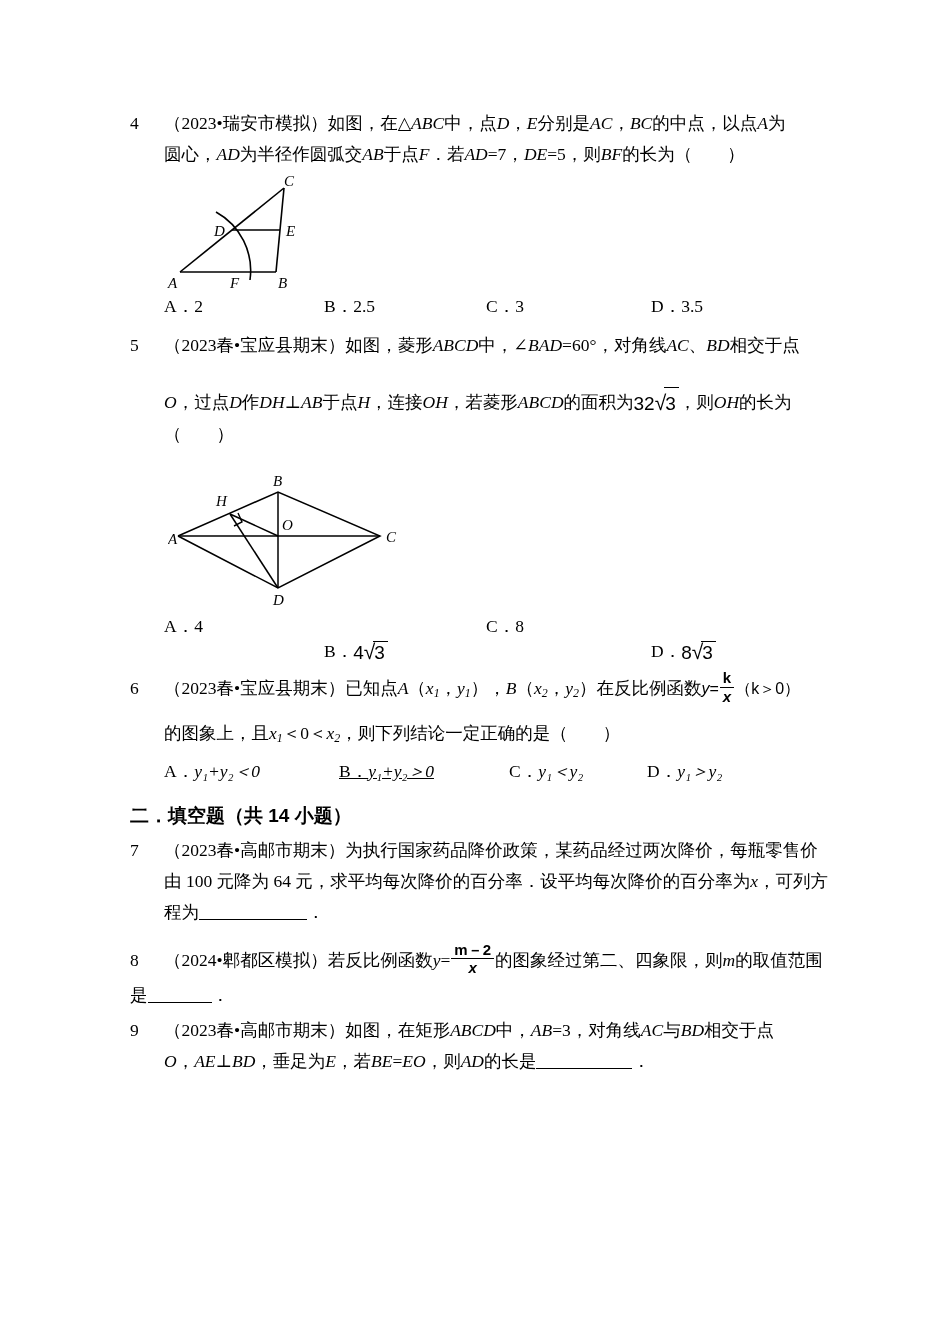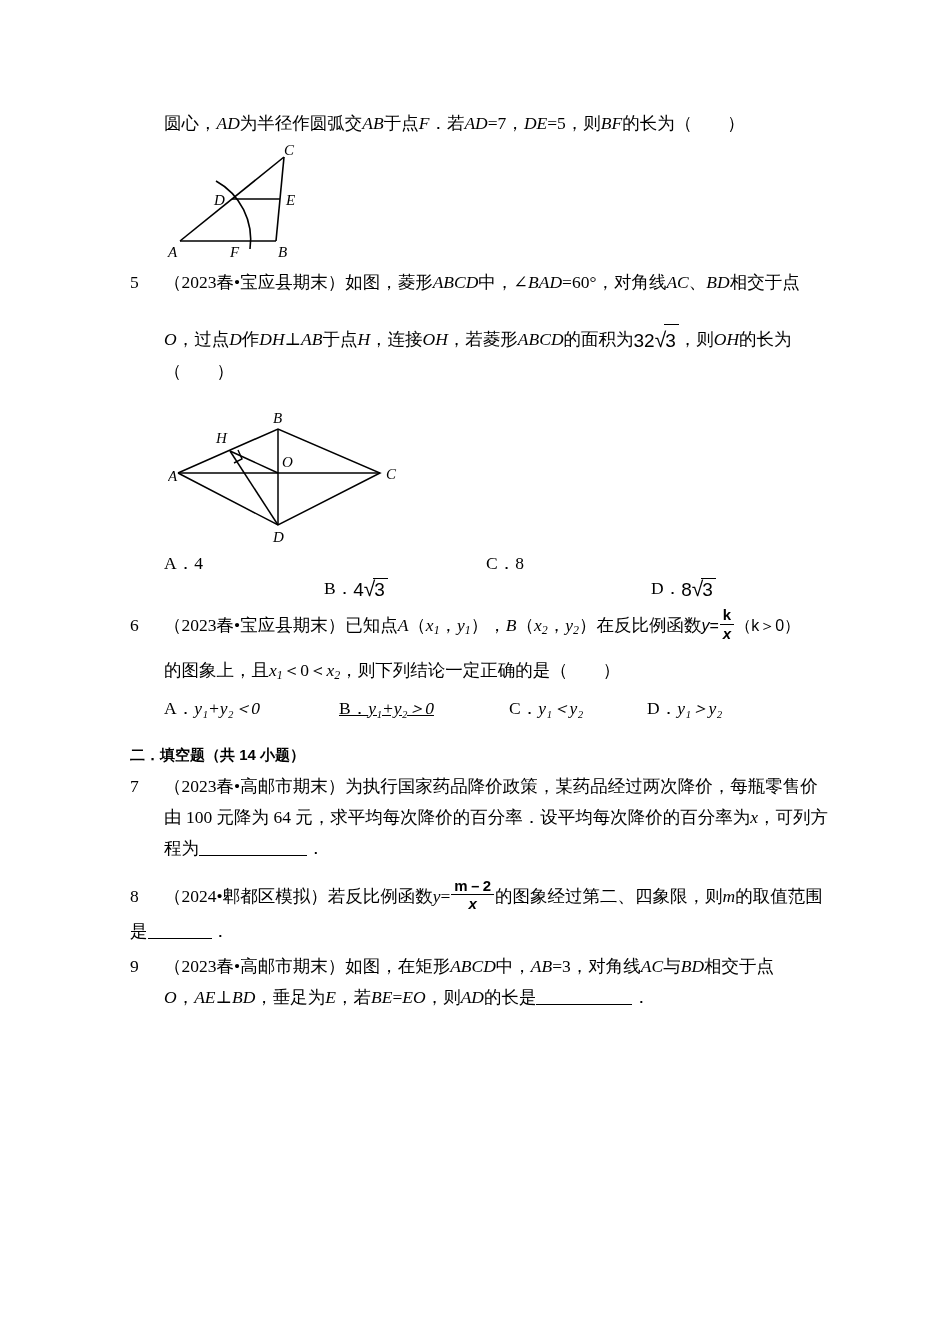--- a/index.html
+++ b/index.html
@@ -107,22 +107,22 @@
   .ch-a { left: 0px; }
   .ch-b { left: 160px; }
   .ch-c { left: 322px; }
   .ch-d { left: 487px; }
   .ch-lab { font-family: "Liberation Serif", serif; }
 
   
   .section-head {
     font-family: "Liberation Sans", "DejaVu Sans", sans-serif;
     font-weight: bold;
-    font-size: 15px;
-    margin: 20px 0 6px 0;
+    font-size: 19px;
+    margin: 14px 0 6px 0;
   }
 
   
   .blank {
     display: inline-block;
     border-bottom: 1.3px solid #000;
     height: 14px;
     vertical-align: -2px;
   }
   .blank-lg { width: 108px; }
@@ -139,20 +139,23 @@
   
   .gap-sm { height: 8px; }
   .gap-md { height: 16px; }
 </style>
 </head>
 <body>
 
 <div class="page">
 
   <div class="q">
+    <div class="q-line">
+      <span class="q-num">4</span><span>（2023•瑞安市模拟）</span><span>如图，在△</span><span class="it">ABC</span><span>中，点</span><span class="it">D</span><span>，</span><span class="it">E</span><span>分别是</span><span class="it">AC</span><span>，</span><span class="it">BC</span><span>的中点，以点</span><span class="it">A</span><span>为</span>
+    </div>
     <div class="q-line">
       <span class="indent"></span><span>圆心，</span><span class="it">AD</span><span>为半径作圆弧交</span><span class="it">AB</span><span>于点</span><span class="it">F</span><span>．若</span><span class="it">AD</span><span>=7，</span><span class="it">DE</span><span>=5，则</span><span class="it">BF</span><span>的长为（　　）</span>
     </div>
 
     <div class="fig figure-tri">
       <svg width="200" height="118" viewBox="0 0 200 118">
 
         <polyline points="22,98 118,98" fill="none" stroke="#000" stroke-width="1.6"></polyline>
         <polyline points="118,98 126,14" fill="none" stroke="#000" stroke-width="1.6"></polyline>
         <polyline points="126,14 22,98" fill="none" stroke="#000" stroke-width="1.6"></polyline>
@@ -163,20 +166,26 @@
 
         <text x="10" y="114" font-family="Liberation Serif, serif" font-size="15" font-style="italic">A</text>
         <text x="120" y="114" font-family="Liberation Serif, serif" font-size="15" font-style="italic">B</text>
         <text x="126" y="12" font-family="Liberation Serif, serif" font-size="15" font-style="italic">C</text>
         <text x="56" y="62" font-family="Liberation Serif, serif" font-size="15" font-style="italic">D</text>
         <text x="128" y="62" font-family="Liberation Serif, serif" font-size="15" font-style="italic">E</text>
         <text x="72" y="114" font-family="Liberation Serif, serif" font-size="15" font-style="italic">F</text>
       </svg>
     </div>
 
+    <div class="choices">
+      <span class="ch ch-a"><span class="ch-lab">A．</span><span>2</span></span>
+      <span class="ch ch-b"><span class="ch-lab">B．</span><span>2.5</span></span>
+      <span class="ch ch-c"><span class="ch-lab">C．</span><span>3</span></span>
+      <span class="ch ch-d"><span class="ch-lab">D．</span><span>3.5</span></span>
+    </div>
   </div>
 
   <div class="q" style="margin-top:6px;">
     <div class="q-line">
       <span class="q-num">5</span><span>（2023春•宝应县期末）</span><span>如图，菱形</span><span class="it">ABCD</span><span>中，∠</span><span class="it">BAD</span><span>=60°，对角线</span><span class="it">AC</span><span>、</span><span class="it">BD</span><span>相交于点</span>
     </div>
     <div class="q-line">
       <span class="indent"></span><span class="it">O</span><span>，过点</span><span class="it">D</span><span>作</span><span class="it">DH</span><span>⊥</span><span class="it">AB</span><span>于点</span><span class="it">H</span><span>，连接</span><span class="it">OH</span><span>，若菱形</span><span class="it">ABCD</span><span>的面积为</span><span class="sqrt"><span class="coef">32</span><span class="rad">√</span><span class="rand">3</span></span><span>，则</span><span class="it">OH</span><span>的长为</span>
     </div>
     <div class="q-line">

